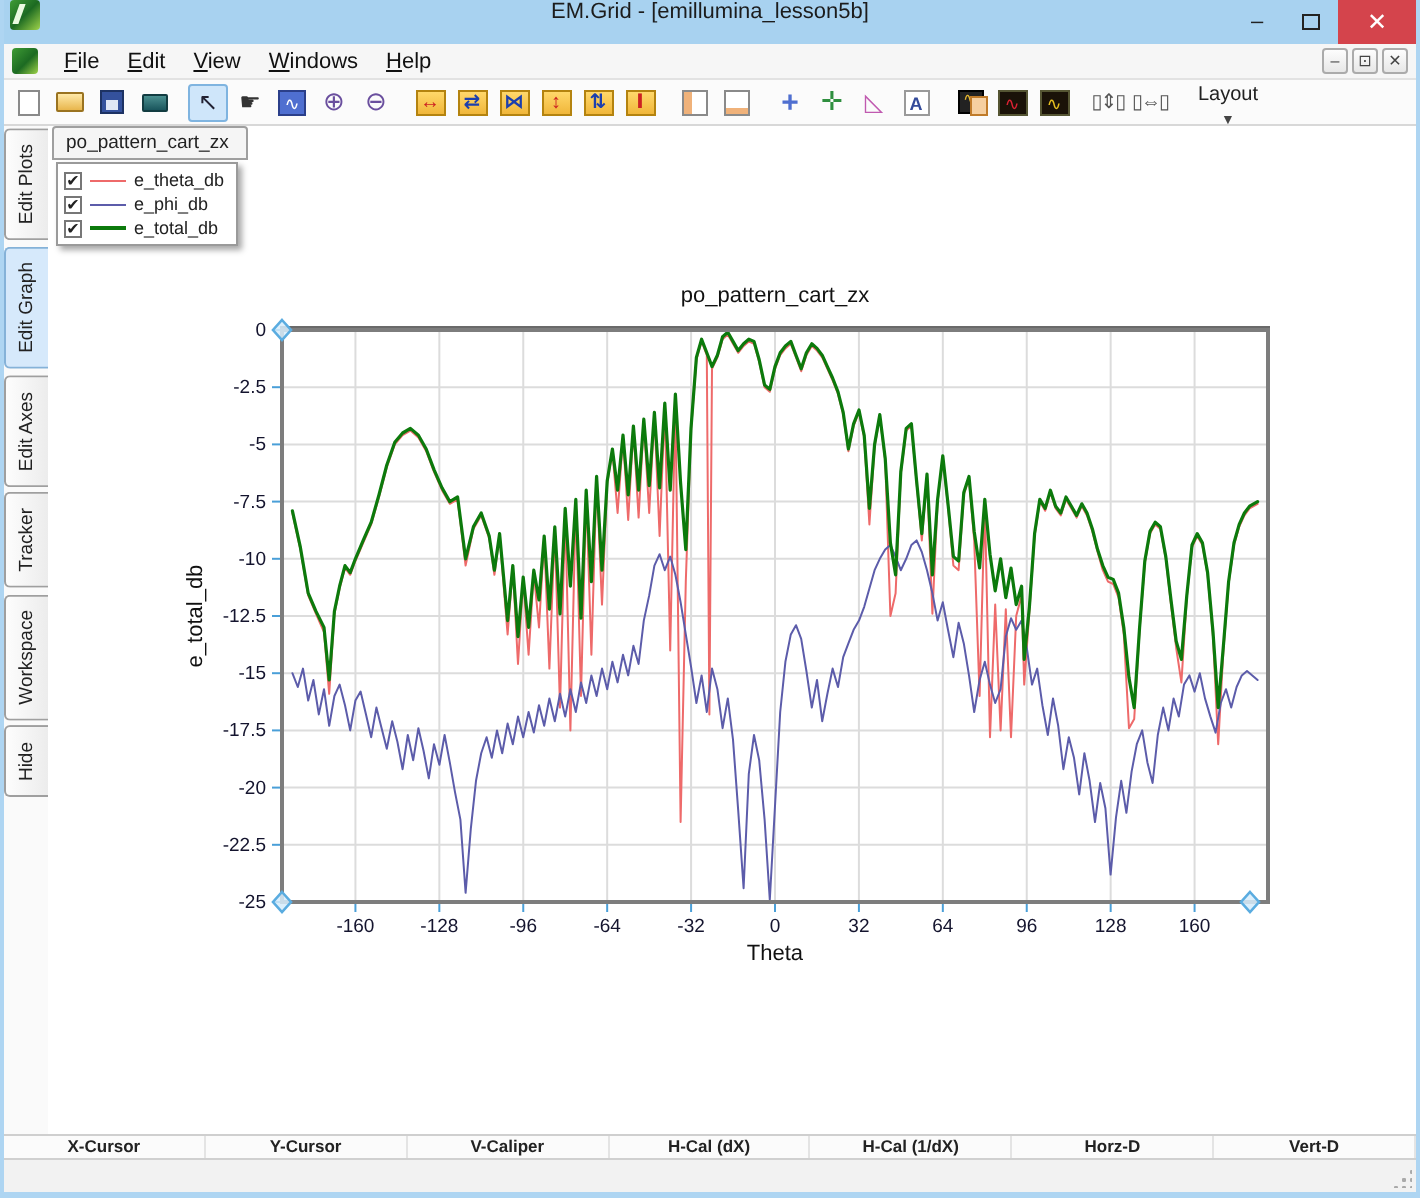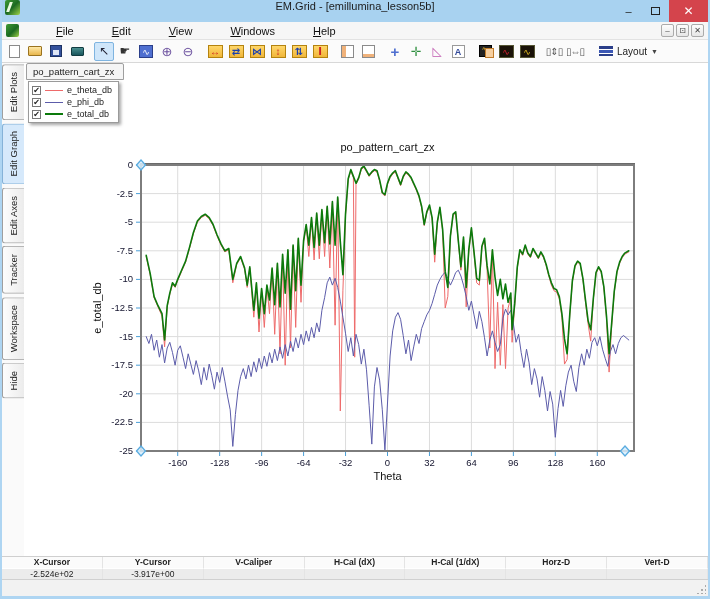--- a/index.html
+++ b/index.html
@@ -15,21 +15,21 @@
   .app-icon{ width:15px; height:15px; margin:0 4px 0 3px; background:linear-gradient(135deg,#3f9c35 0%,#1c6a22 50%,#9fd34a 100%); border-radius:2px; position:relative; }
   .app-icon::after{ content:""; position:absolute; left:3px; top:2px; width:3px; height:10px; background:#eafbe0; transform:skewX(-20deg); }
   .title-text{ position:absolute; left:0; right:0; text-align:center; font-size:11px; color:#1c1c1c; pointer-events:none; }
   .win-controls{ margin-left:auto; display:flex; height:100%; align-items:stretch; }
   .win-btn{ width:27px; display:flex; align-items:center; justify-content:center; font-size:11px; color:#222; cursor:default; }
   .win-btn.max span{ display:block; width:9px; height:8px; border:1px solid #222; }
   .win-btn.close{ width:39px; background:#d4444c; color:#fff; font-size:12px; }
   
   .menubar{ height:18px; background:#f6f6f6; border-bottom:1px solid #e2e2e2; display:flex; align-items:center; font-size:11px; flex:0 0 auto; }
   .menu-icon{ width:13px; height:13px; margin:0 6px 0 4px; background:linear-gradient(135deg,#3f9c35,#1c6a22 55%,#9fd34a); border-radius:2px; }
-  .menu-item{ padding:1px 7px; color:#111; cursor:default;margin-left:24px; }
+  .menu-item{ padding:1px 7px; color:#111; cursor:default; }
   .menu-item u{ text-decoration:underline; }
   .mdi-controls{ margin-left:auto; display:flex; gap:2px; padding-right:4px; }
   .mdi-btn{ width:13px; height:13px; border:1px solid #ababab; background:linear-gradient(#fdfdfd,#e7e7e7); font-size:8px; line-height:11px; text-align:center; color:#444; border-radius:2px; }
   
   .toolbar{ height:23px; background:#fbfbfb; border-bottom:1px solid #d8d8d8; display:flex; align-items:center; gap:1px; padding:1px 2px; flex:0 0 auto; }
   .tb{ width:20px; height:19px; display:flex; align-items:center; justify-content:center; font-size:12px; color:#333; border:1px solid transparent; border-radius:2px; position:relative; }
   .tb .gl{ pointer-events:none; }
   .tb-sep{ width:5px; height:19px; }
   .tb-new .gl{ width:11px; height:13px; background:#fff; border:1px solid #8a8a8a; }
   .tb-open .gl{ width:14px; height:10px; background:linear-gradient(#ffe9a8,#e8b64d); border:1px solid #9a7320; border-radius:1px; }
@@ -47,21 +47,21 @@
   .tb-cross .gl{ color:#4f6fd0; font-size:15px; font-weight:bold; }
   .tb-tracker .gl{ color:#2f8f3f; font-size:13px; }
   .tb-caliper .gl{ color:#c05ab0; font-size:12px; }
   .tb-text .gl{ width:13px; height:13px; border:1px solid #9a9a9a; background:#fff; color:#334a9a; font-size:9px; font-weight:bold; line-height:12px; text-align:center; }
   .tb-copyplot .gl{ width:13px; height:12px; background:#222; border:1px solid #000; position:relative; }
   .tb-copyplot .gl::before{ content:"∿"; color:#e8b830; font-size:8px; position:absolute; left:2px; top:-1px; }
   .tb-copyplot .gl::after{ content:""; position:absolute; right:-3px; bottom:-2px; width:7px; height:8px; background:#f6cfa0; border:1px solid #c07b2a; }
   .darkplot .gl{ width:15px; height:13px; background:#1a1208; border:1px solid #553; color:#d23; font-size:9px; line-height:12px; text-align:center; }
   .darkplot.yellow .gl{ color:#e8c020; }
   .spacing .gl{ font-size:10px; color:#555; letter-spacing:-1px; }
-  .tb-layout{ width:auto; padding:0 6px; gap:4px; }
+  .tb-layout{ width:auto; padding:0 6px; gap:4px;flex-direction:column; }
   .tb-layout .bars{ width:14px; height:10px; background:linear-gradient(#2b3f8a 0 3px,#fff 3px 4px,#3b57b4 4px 7px,#fff 7px 8px,#2b3f8a 8px); }
   .tb-layout .lab{ font-size:10px; color:#222; }
   .tb-layout .car{ font-size:7px; color:#444; }
   
   .content{ flex:1 1 auto; display:flex; background:#fff; min-height:0; }
   .side-tabs{ width:22px; flex:0 0 auto; display:flex; flex-direction:column; gap:3px; padding-top:1px; background:#fafafa; }
   .vtab{ writing-mode:vertical-rl; transform:rotate(180deg); font-size:9.5px; color:#222; background:linear-gradient(90deg,#ececec,#fdfdfd); border:1px solid #9f9f9f; border-left:none; border-radius:0 3px 3px 0; display:flex; align-items:center; justify-content:center; padding:7px 1px; cursor:default; }
   .vtab.active{ background:#d6e9fb; border-color:#85b2d8; }
   .main{ position:relative; flex:1 1 auto; }
   .doc-tab{ position:absolute; left:2px; top:0; padding:2px 9px 2px 6px; font-size:9.5px; color:#222; background:#f5f5f5; border:1px solid #9f9f9f; border-radius:2px 2px 0 0; }
@@ -321,27 +321,18 @@
   <div class="cursor-table">
     <div class="ct-row head" id="ct-head">
         <div class="ct-cell">X-Cursor</div>
         <div class="ct-cell">Y-Cursor</div>
         <div class="ct-cell">V-Caliper</div>
         <div class="ct-cell">H-Cal (dX)</div>
         <div class="ct-cell">H-Cal (1/dX)</div>
         <div class="ct-cell">Horz-D</div>
         <div class="ct-cell">Vert-D</div>
       </div>
-    <div class="ct-row vals" id="ct-vals">
-        <div class="ct-cell">-2.524e+02</div>
-        <div class="ct-cell">-3.917e+00</div>
-        <div class="ct-cell"></div>
-        <div class="ct-cell"></div>
-        <div class="ct-cell"></div>
-        <div class="ct-cell"></div>
-        <div class="ct-cell"></div>
-      </div>
   </div>
 
   <div class="statusbar">
     <div class="grip"></div>
   </div>
 </div>
 
 </body></html>

